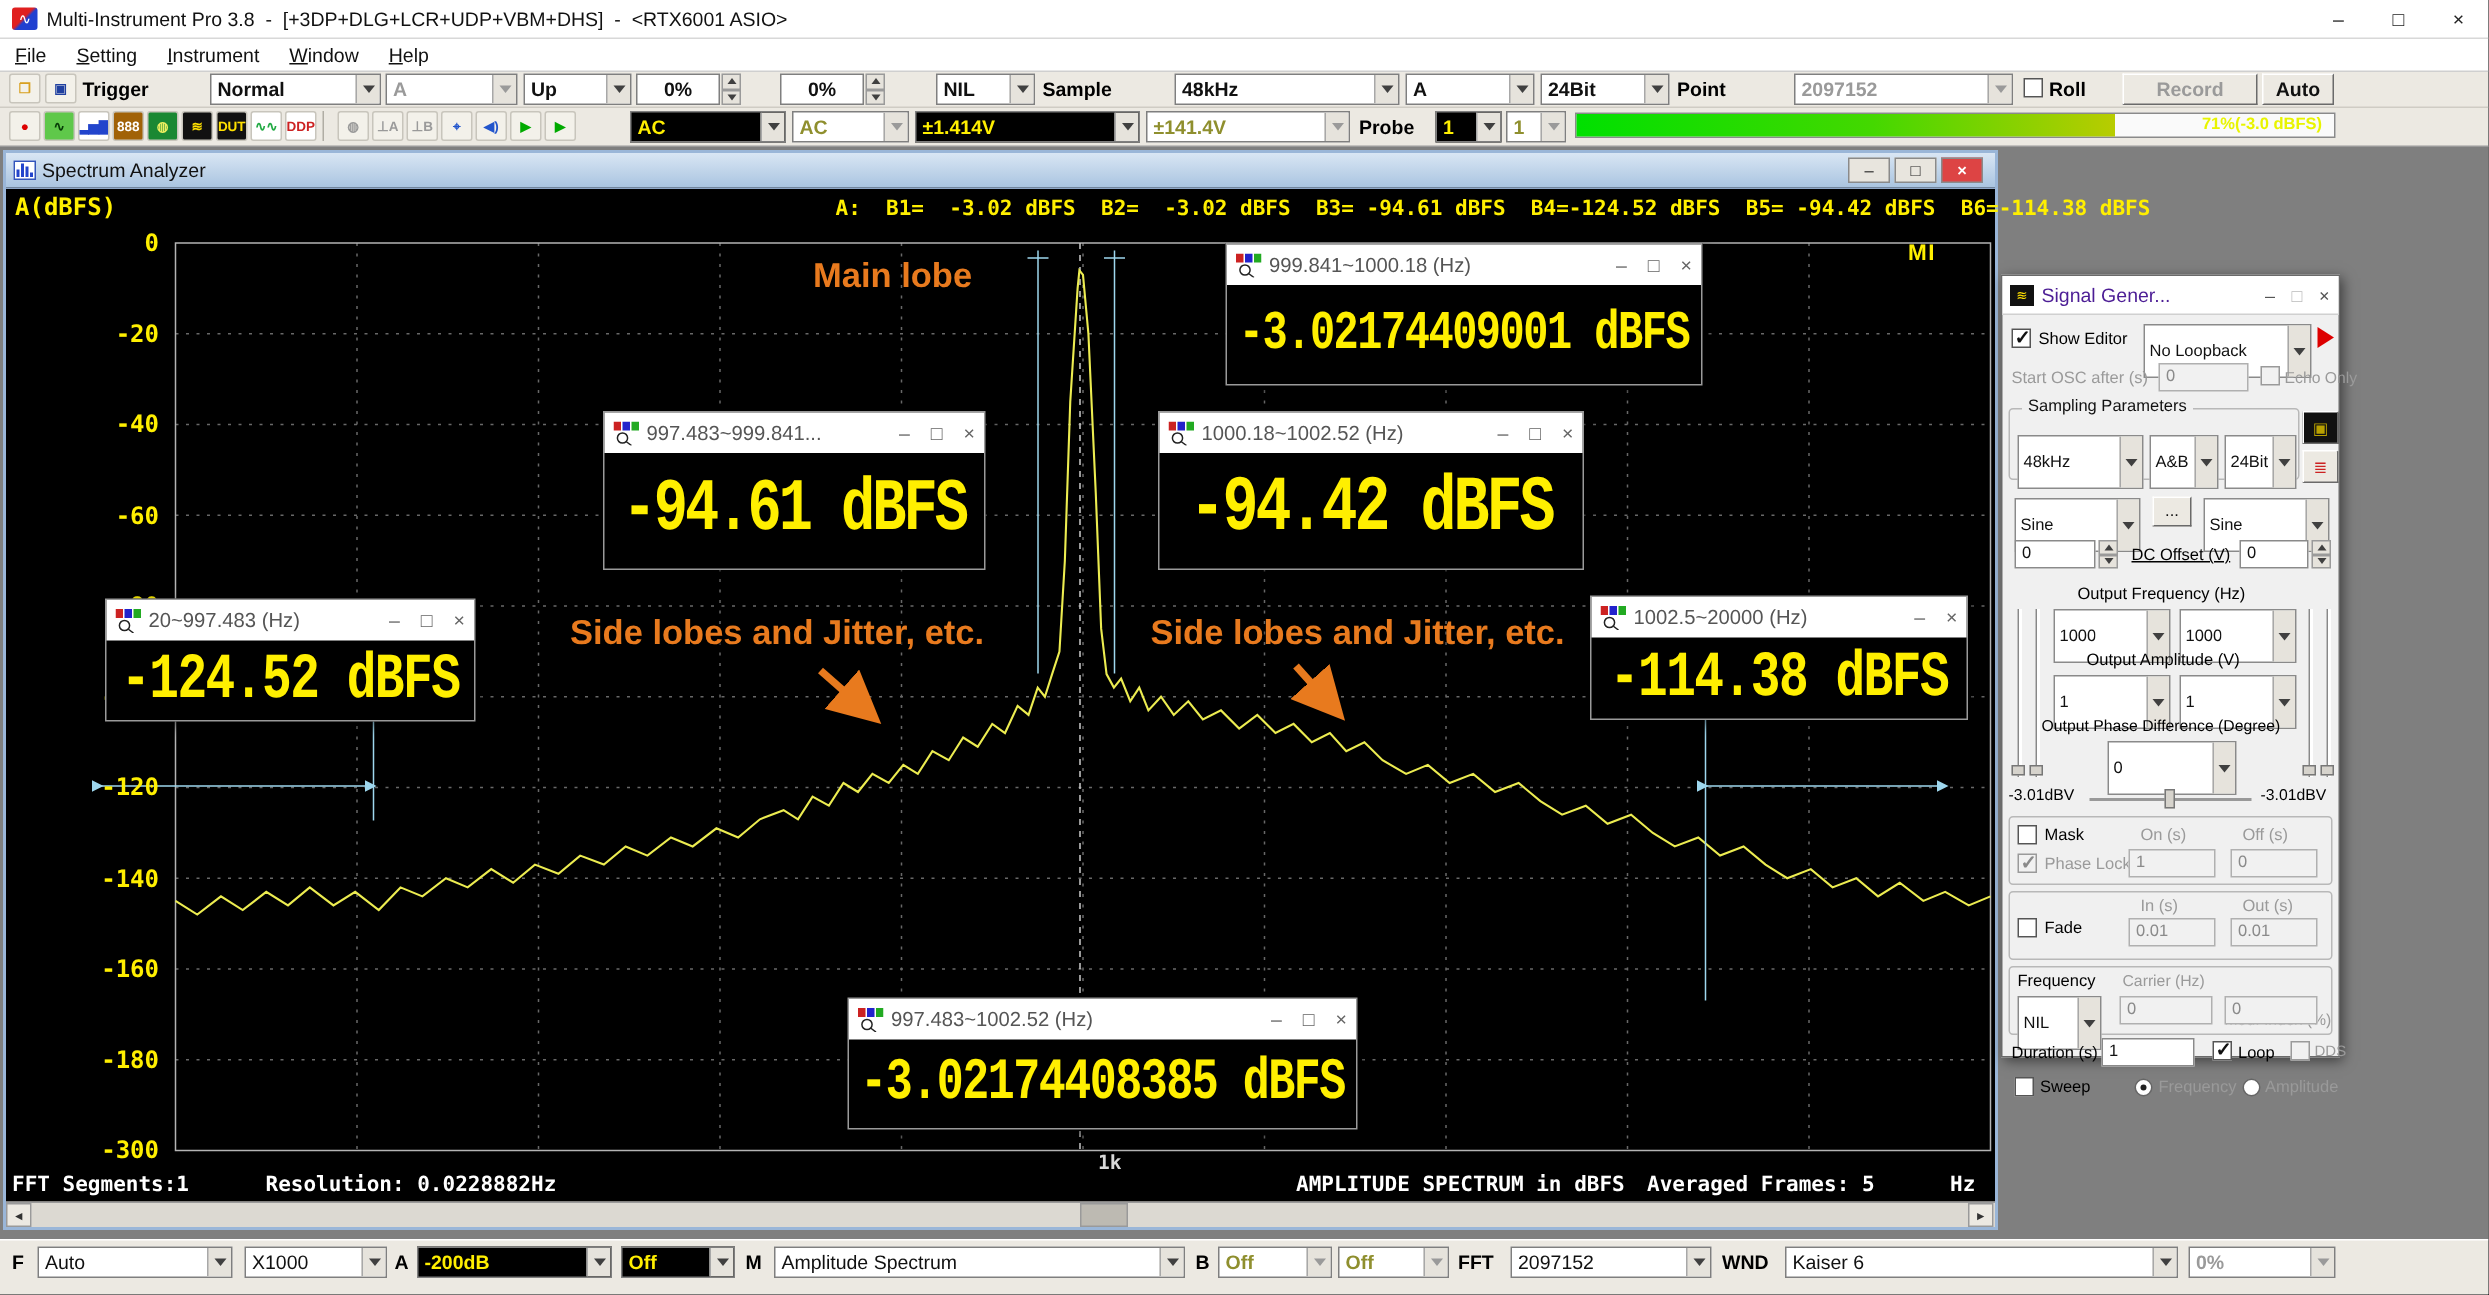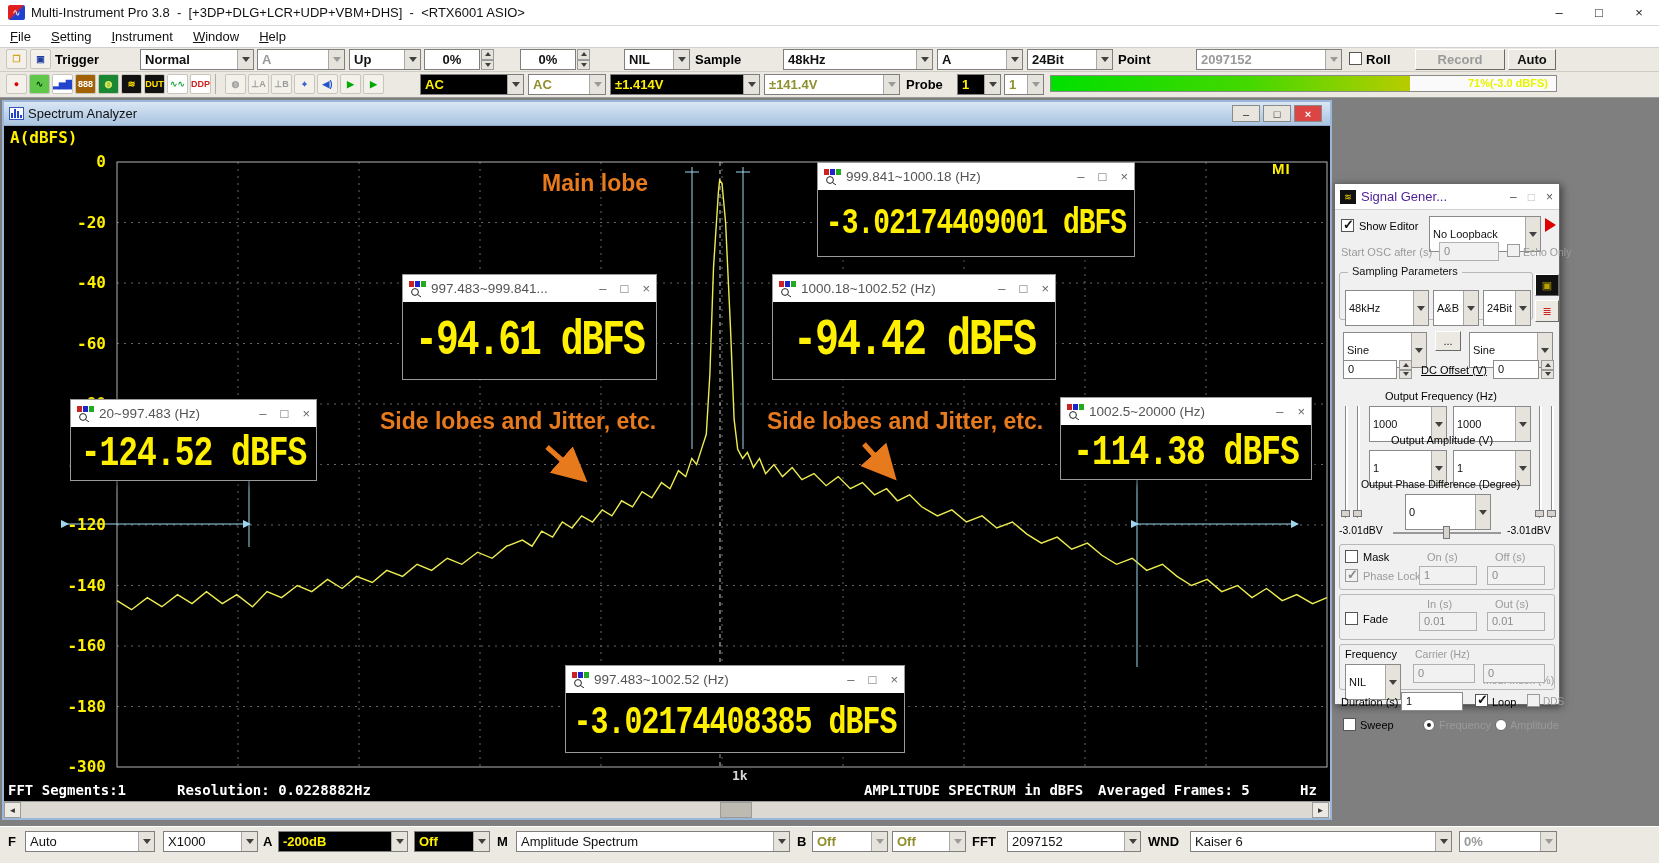--- a/index.html
+++ b/index.html
@@ -345,20 +345,21 @@
         <span class="t">Spectrum Analyzer</span>
         <span id="spec-buttons">
           <span class="mdi-btn">–</span>
           <span class="mdi-btn">□</span>
           <span class="mdi-btn close">×</span>
         </span>
       </div>
 
       <div id="spec-header">
         <span id="axis-name" class="yellow-mono">A(dBFS)</span>
+        <span id="readout" class="yellow-mono">A:  B1=  -3.02 dBFS  B2=  -3.02 dBFS  B3= -94.61 dBFS  B4=-124.52 dBFS  B5= -94.42 dBFS  B6=-114.38 dBFS</span>
       </div>
 
       <div id="mi-logo">MI</div>
       <div id="yticks"></div>
       <div id="xtick">1k</div>
 
       <div class="annot" style="left:538px;top:68px;">Main lobe</div>
       <div class="annot" style="left:376px;top:306px;">Side lobes and Jitter, etc.</div>
       <div class="annot" style="left:763px;top:306px;">Side lobes and Jitter, etc.</div>
 

